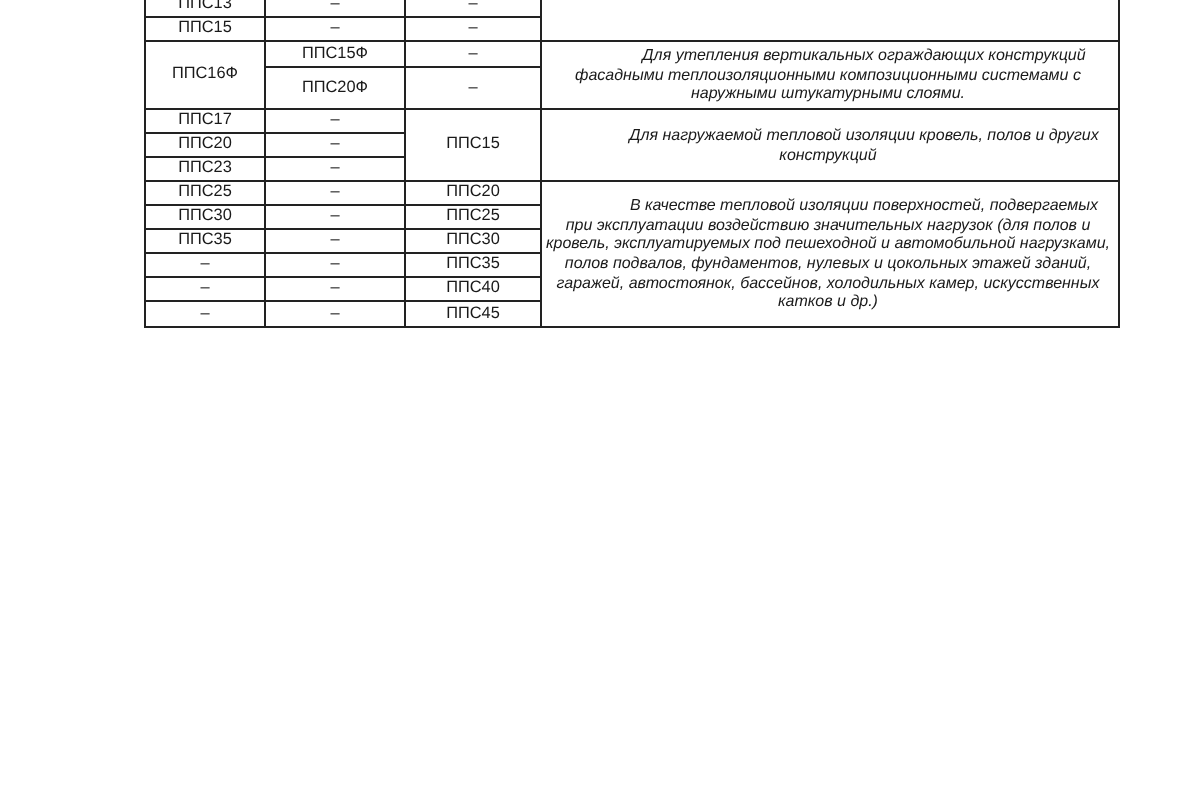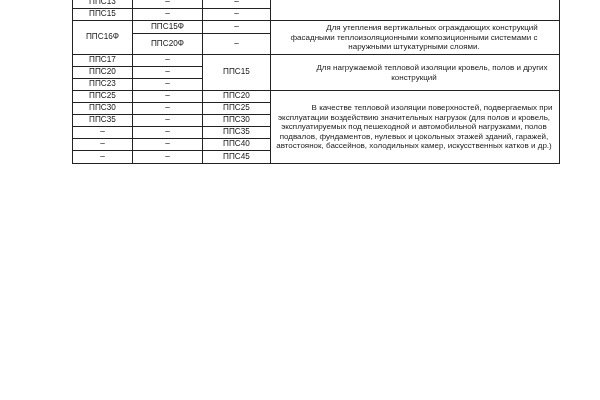--- a/index.html
+++ b/index.html
@@ -43,20 +43,21 @@
     table.spec col.c3 { width: 68px; }
     table.spec col.c4 { width: 289px; }
     tr.r { height: 11px; }
     tr.r-sub { height: 12px; }
     td.desc {
       text-align: justify;
       vertical-align: top;
       padding: 1px 4px 1px 2px !important;
       font-size: 8px;
       line-height: 9.6px;
+      font-style: italic;
     }
     td.desc .indent { display: inline-block; width: 36px; }
     td.blank { }
   </style>
 </head>
 <body>
 
 <div class="page">
   <table class="spec">
     <colgroup>

